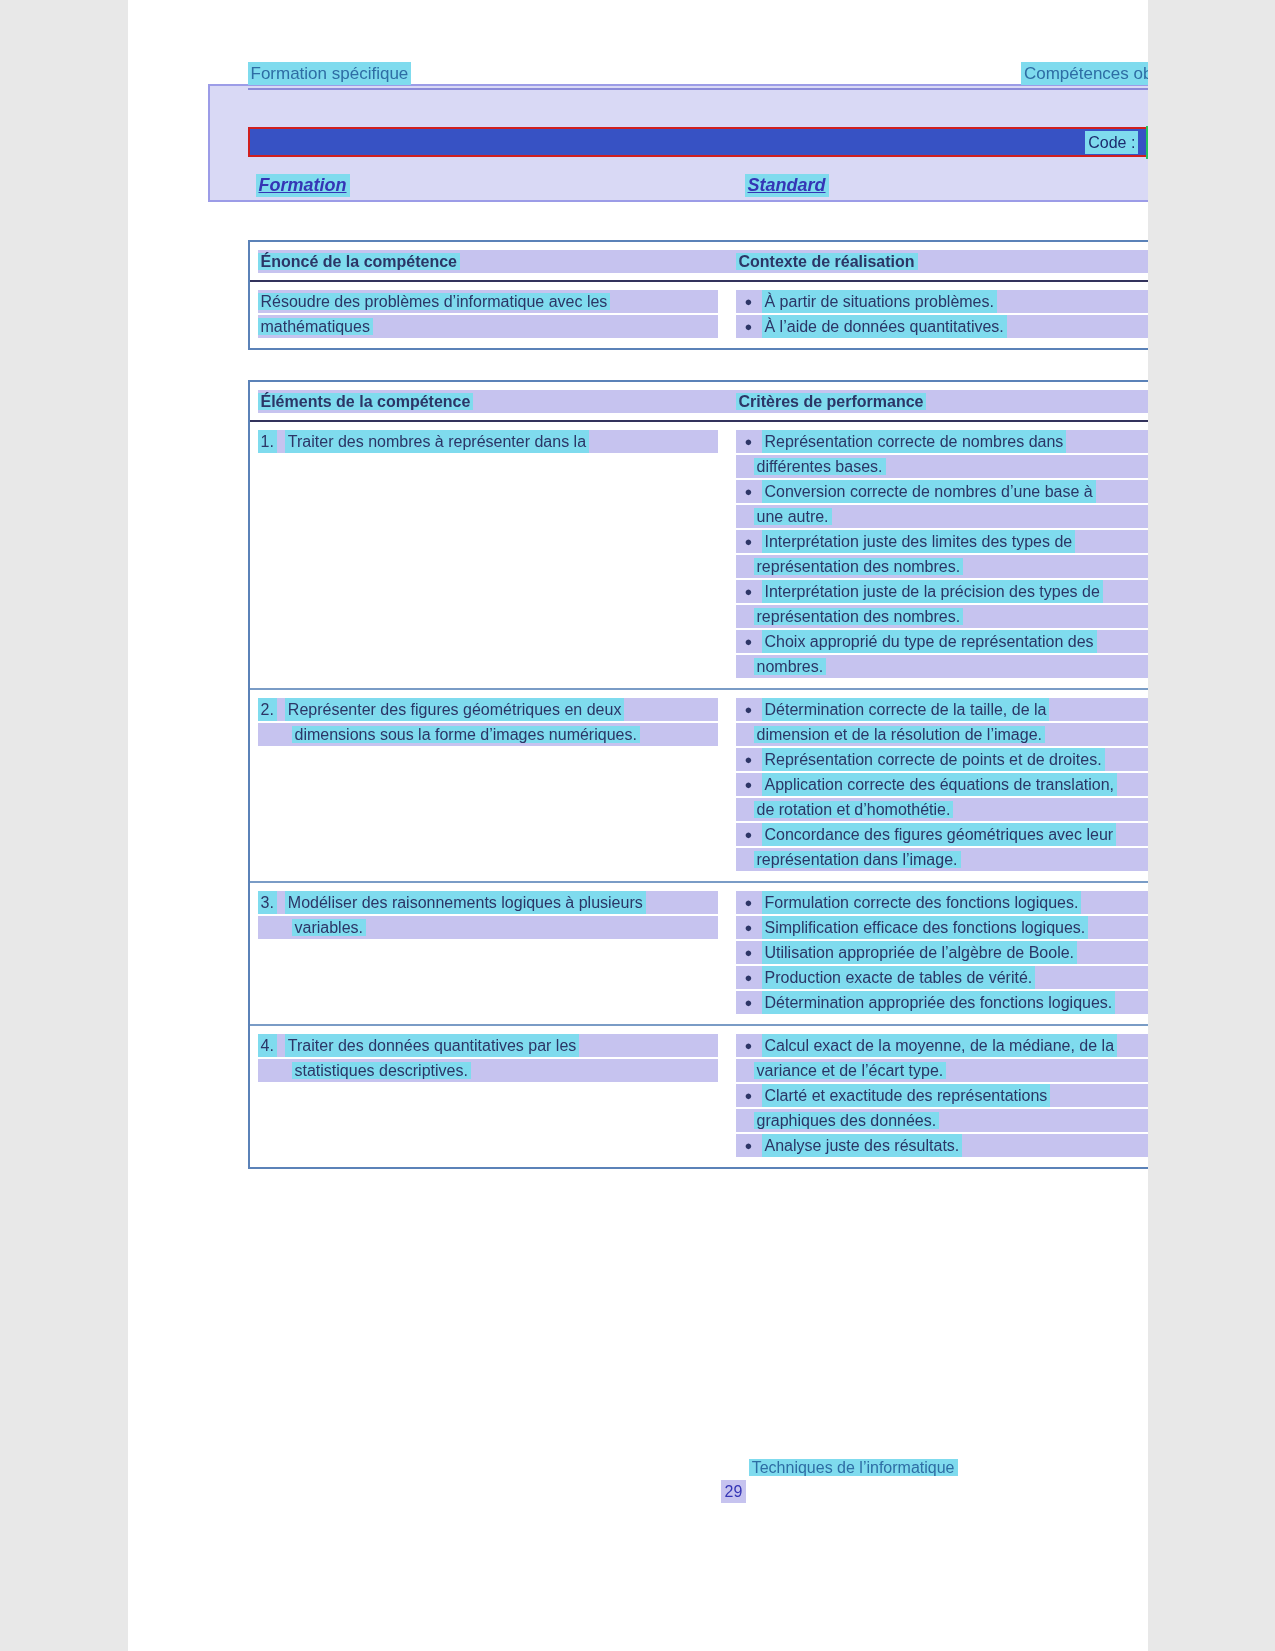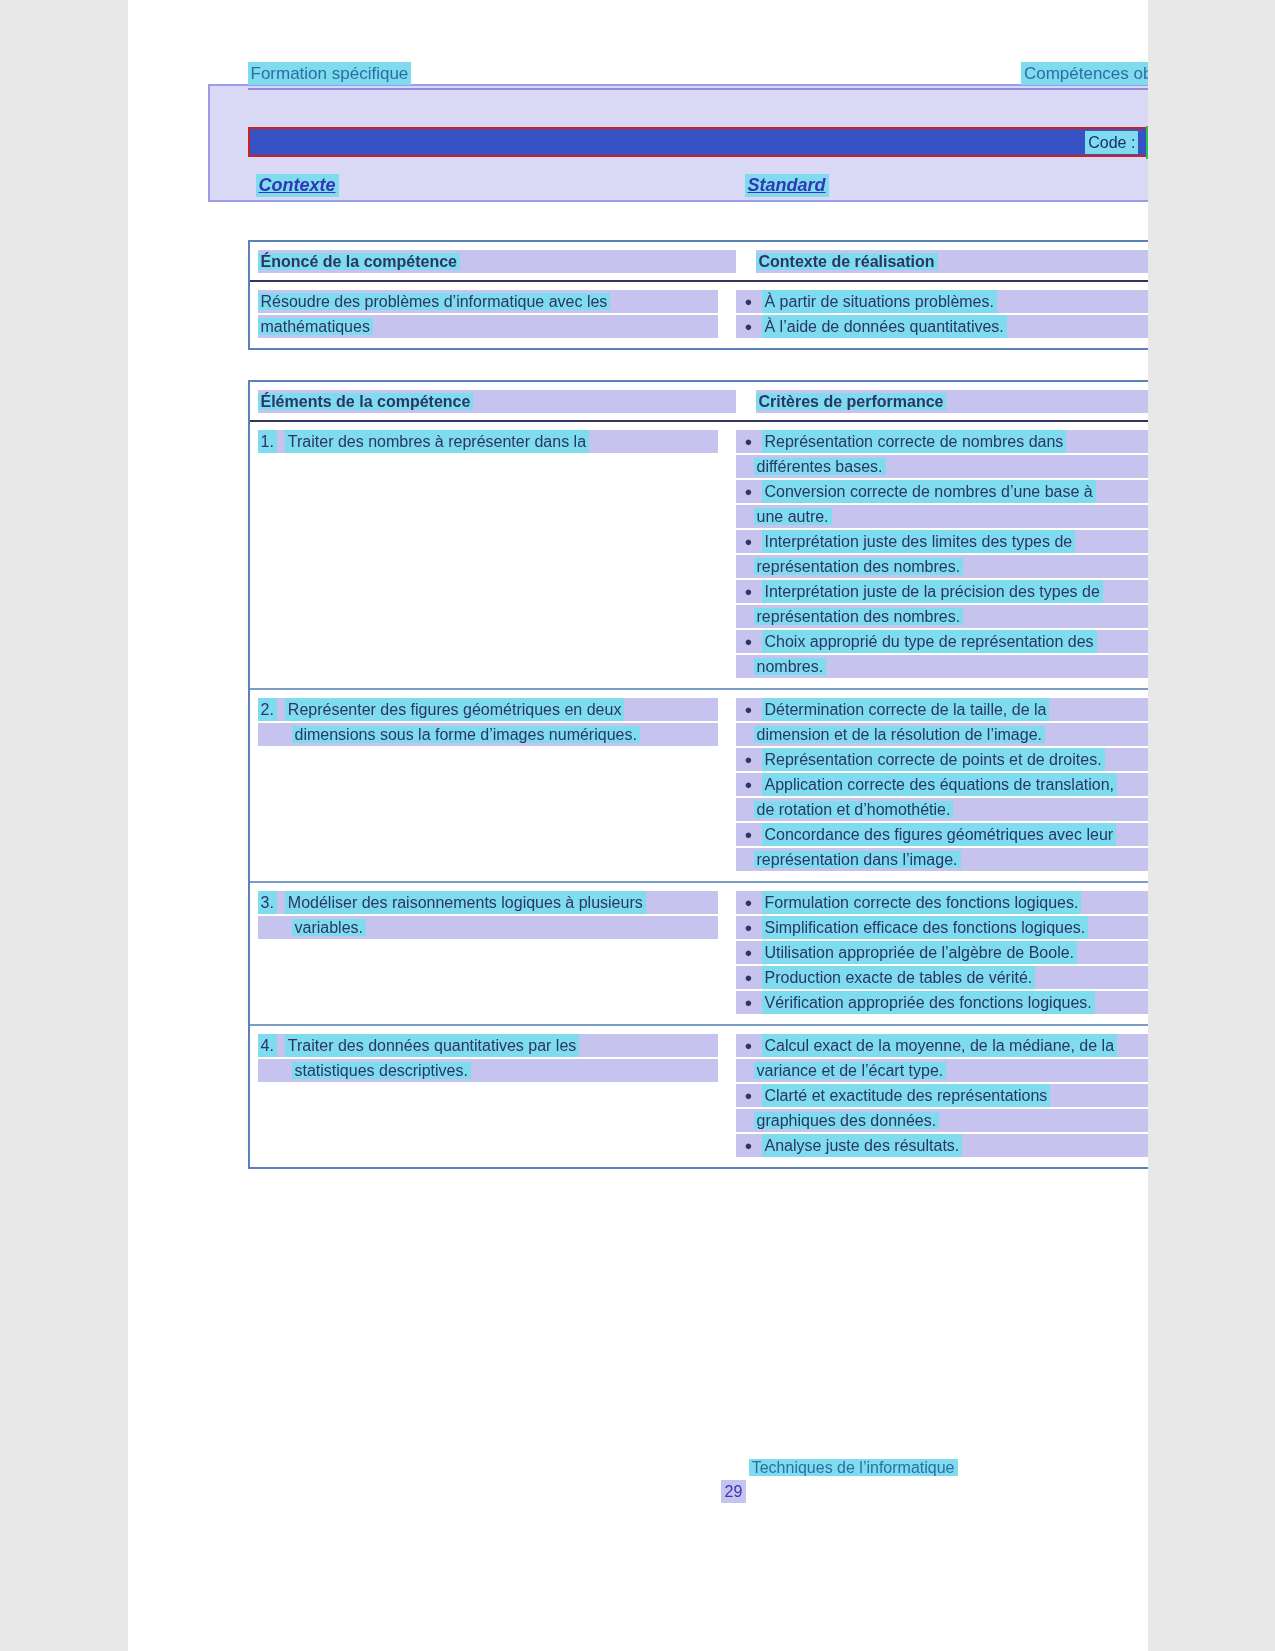--- a/index.html
+++ b/index.html
@@ -37,21 +37,21 @@
     font-weight:bold;font-style:italic;text-decoration:underline;
     color:var(--accent-blue,#3535b5);font-size:18px;position:absolute;top:0;
   }
   .obj{left:8px;} .std{left:497px;}
   
   .table{
     position:absolute;left:120px;width:974px;
     border:2px solid var(--table-border,#5b82b8);background:#fff;box-sizing:border-box;
   }
   .t1{top:240px;} .t2{top:380px;}
-  .thead{display:flex;padding:8px 8px 5px 8px;border-bottom:2px solid var(--header-rule,#33335c);font-weight:bold;gap:20px;}
+  .thead{display:flex;padding:8px 8px 5px 8px;border-bottom:2px solid var(--header-rule,#33335c);font-weight:bold;}
   .th-left{width:478px;} .th-right{flex:1;}
   .trow{display:flex;padding:8px 8px;}
   .trow + .trow{border-top:2px solid var(--row-divider,#7a9cc6);}
   .cl{width:478px;padding-right:18px;box-sizing:border-box;}
   .cr{flex:1;}
   .line{background:var(--band,#c6c3ef);margin-bottom:2px;min-height:23px;}
   .numline{display:flex;}
   .num{flex:0 0 auto;margin-right:8px;}
   .indent{padding-left:34px;}
   .bl{display:flex;}
@@ -75,21 +75,21 @@
     <span class="hl">Formation spécifique</span>
     <span class="hl">Compétences obligatoires</span>
   </div>
 
   <div class="banner">
     <span class="hl">Code :</span>
     <span class="code-box"><span class="hl">00Q3</span></span>
   </div>
 
   <div class="obj-std">
-    <span class="lbl obj hl">Contexte</span>
+    <span class="lbl obj hl">Formation</span>
     <span class="lbl std hl">Standard</span>
   </div>
 
   <div class="table t1">
     <div class="thead">
       <div class="th-left">
           <div class="line"><span class="hl">Énoncé de la compétence</span></div>
         </div>
       <div class="th-right">
           <div class="line"><span class="hl">Contexte de réalisation</span></div>
@@ -210,21 +210,21 @@
         <div class="line bl">
             <span class="bullet">●</span>
             <span class="hl">Utilisation appropriée de l’algèbre de Boole.</span>
           </div>
         <div class="line bl">
             <span class="bullet">●</span>
             <span class="hl">Production exacte de tables de vérité.</span>
           </div>
         <div class="line bl">
             <span class="bullet">●</span>
-            <span class="hl">Vérification appropriée des fonctions logiques.</span>
+            <span class="hl">Détermination appropriée des fonctions logiques.</span>
           </div>
       </div>
     </div>
 
     <div class="trow">
       <div class="cl">
         <div class="line numline">
           <span class="num hl">4.</span>
           <span class="hl">Traiter des données quantitatives par les</span>
         </div>

